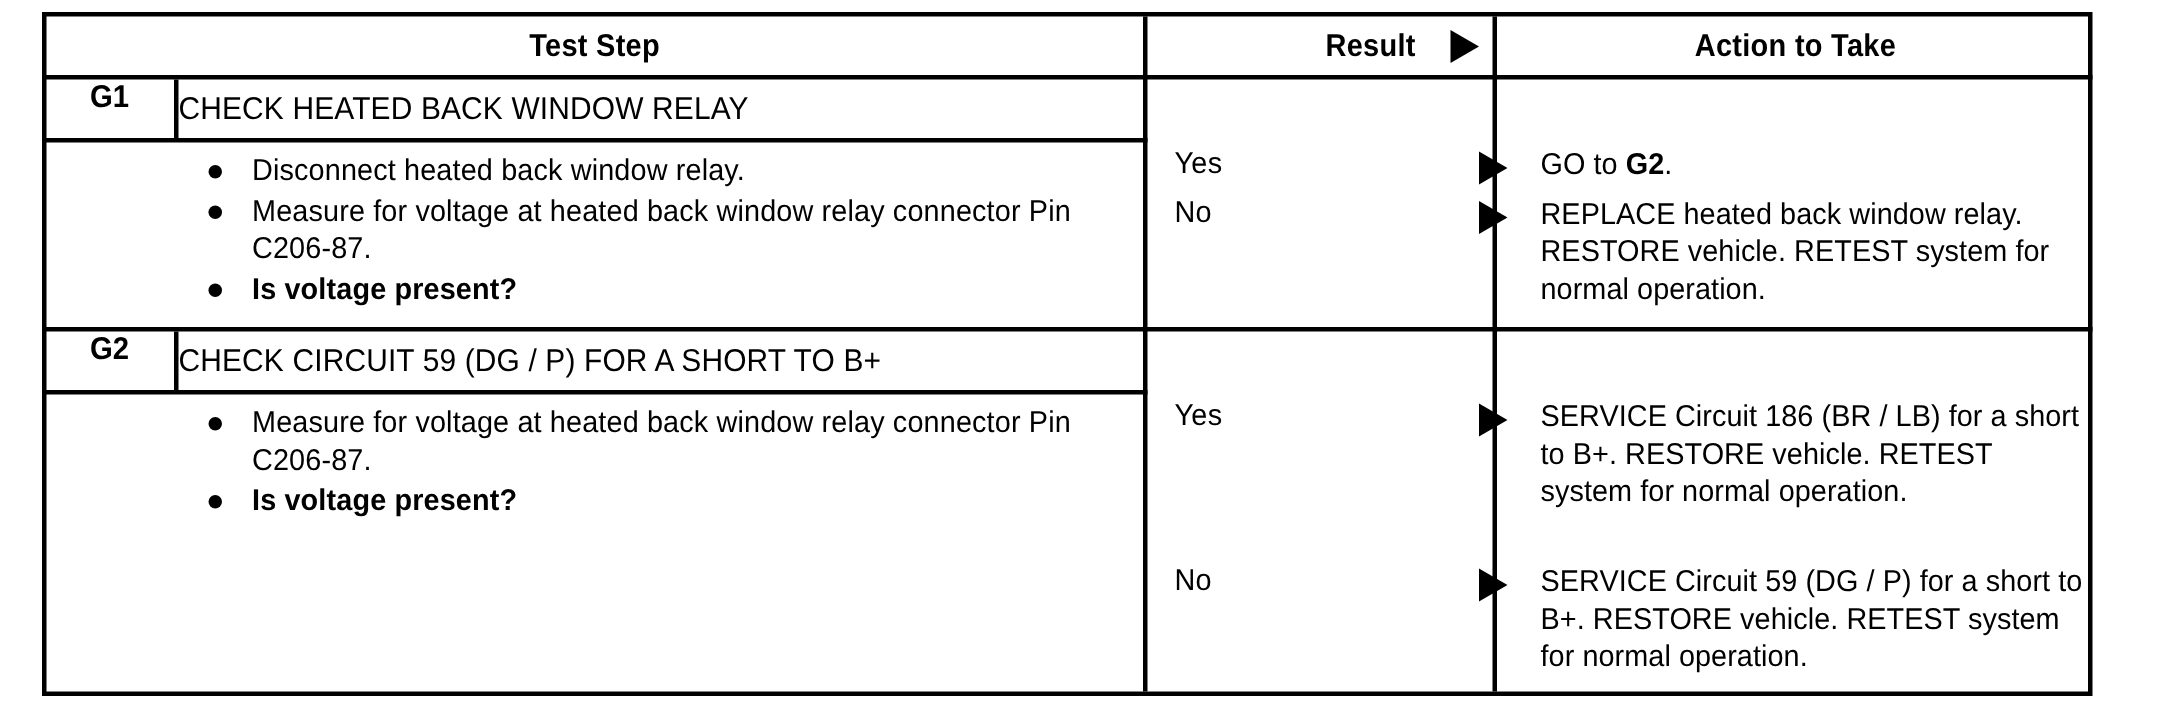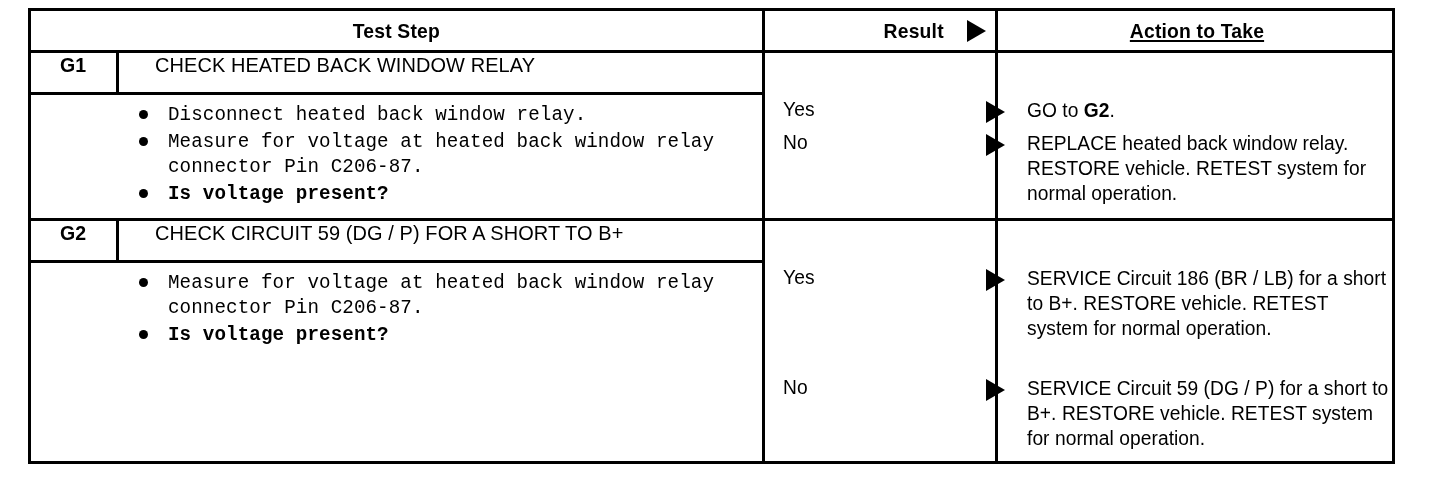--- a/index.html
+++ b/index.html
@@ -34,21 +34,21 @@
   #header{position:absolute;left:0;top:0;right:0;height:39px;}
   .hd-cell{position:absolute;top:0;height:39px;display:flex;align-items:center;justify-content:center;}
   .hd-label{
     font-size:21px;font-weight:bold;letter-spacing:.2px;
     font-family:"Liberation Sans","DejaVu Sans",sans-serif;
     transform:scaleX(.92);transform-origin:center;
     white-space:nowrap;
   }
   #hd-teststep{left:0;width:731px;}
   #hd-result{left:734px;width:230px;padding-left:34px;}
-  #hd-action{left:967px;width:397px;text-decoration:underline;}
+  #hd-action{left:967px;width:397px;}
 
   
   .arrow{
     width:0;height:0;
     border-top:11px solid transparent;
     border-bottom:11px solid transparent;
     border-left:19px solid #000;
     display:block;
   }
   #hd-arrow{position:absolute;left:936px;top:9px;}
@@ -56,31 +56,31 @@
   
   .step-title{position:absolute;left:0;height:39px;}
   .step-title .code-cell{
     position:absolute;left:0;top:0;width:85px;height:39px;
     display:flex;justify-content:center;
   }
   .step-title .code-txt{font-size:21px;font-weight:bold;transform:scaleX(.93);white-space:nowrap;}
   .step-title .code-div{position:absolute;left:85px;top:0;width:3px;height:39px;background:#000;}
   .step-title .title-cell{
     position:absolute;left:88px;top:0;width:640px;height:39px;
-    display:flex;align-items:flex-start;padding-left:36px;
+    display:flex;align-items:center;
   }
   .step-title .title-txt{
     font-size:21px;font-weight:normal;letter-spacing:.1px;
     transform:scaleX(.95);transform-origin:left center;
     white-space:nowrap;
   }
 
   
   .bullets{position:absolute;left:108px;width:620px;}
-  .bullet-row{position:relative;display:flex;align-items:flex-start;margin-bottom:2px;font-family:Liberation Mono, monospace;}
+  .bullet-row{position:relative;display:flex;align-items:flex-start;margin-bottom:2px;}
   .bullet-dot{
     flex:0 0 auto;width:9px;height:9px;border-radius:50%;
     background:#000;margin-top:8px;margin-right:20px;
   }
   .bullet-text{
     font-size:20px;line-height:25px;letter-spacing:.1px;
     transform:scaleX(.96);transform-origin:left top;
     max-width:585px;
   }
   .bullet-text.bold{font-weight:bold;}

